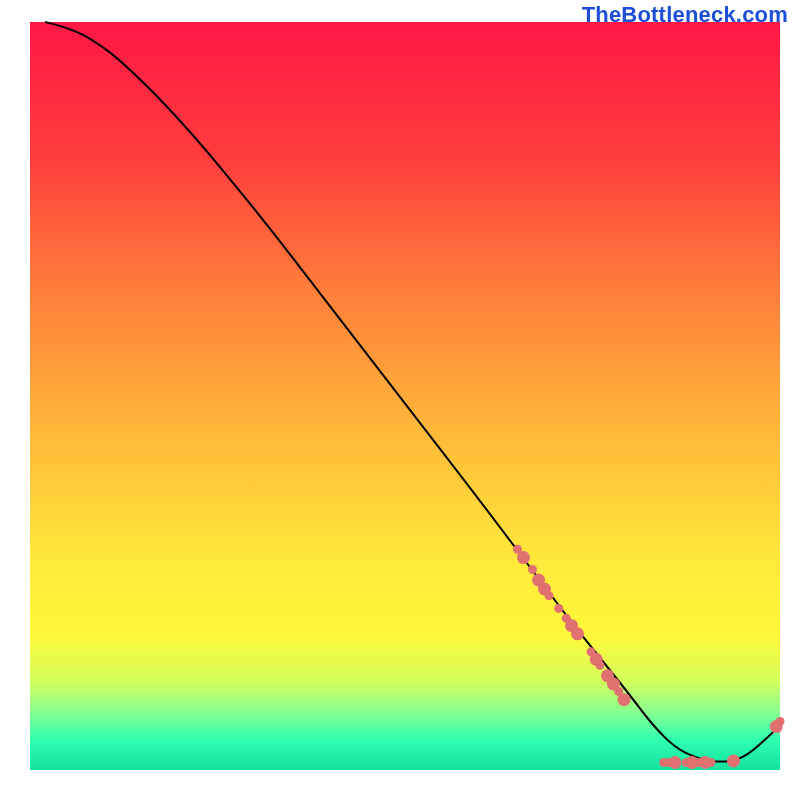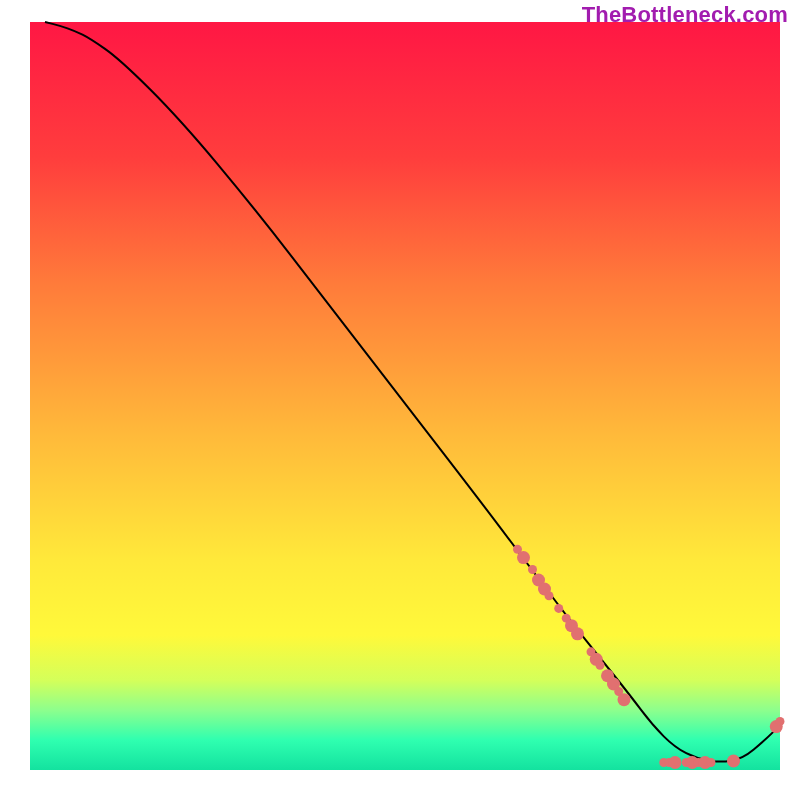--- a/index.html
+++ b/index.html
@@ -15,21 +15,21 @@
     width: 800px;
     height: 800px;
   }
   .watermark {
     position: absolute;
     top: 2px;
     right: 12px;
     font-family: Arial, Helvetica, sans-serif;
     font-size: 22px;
     font-weight: 600;
-    color: #a21caf;
+    color: #1d4ed8;
     letter-spacing: 0.2px;
     z-index: 10;
   }
   svg {
     display: block;
   }
 </style>
 </head>
 <body>
 

